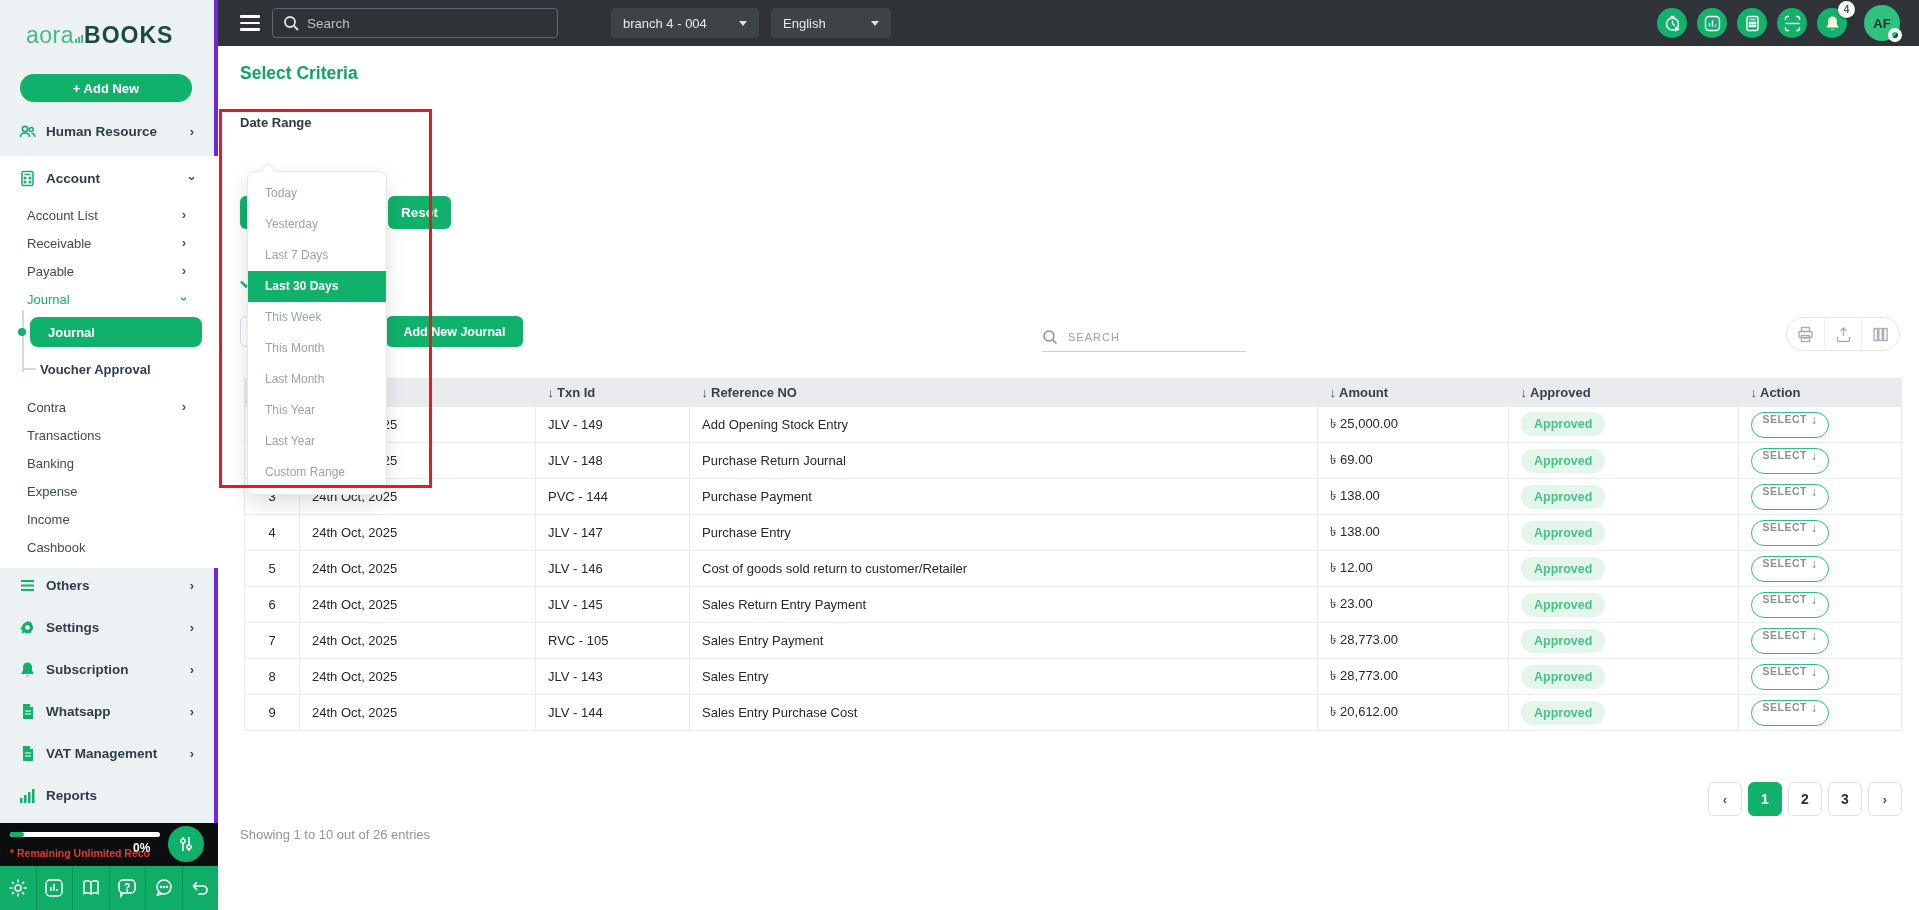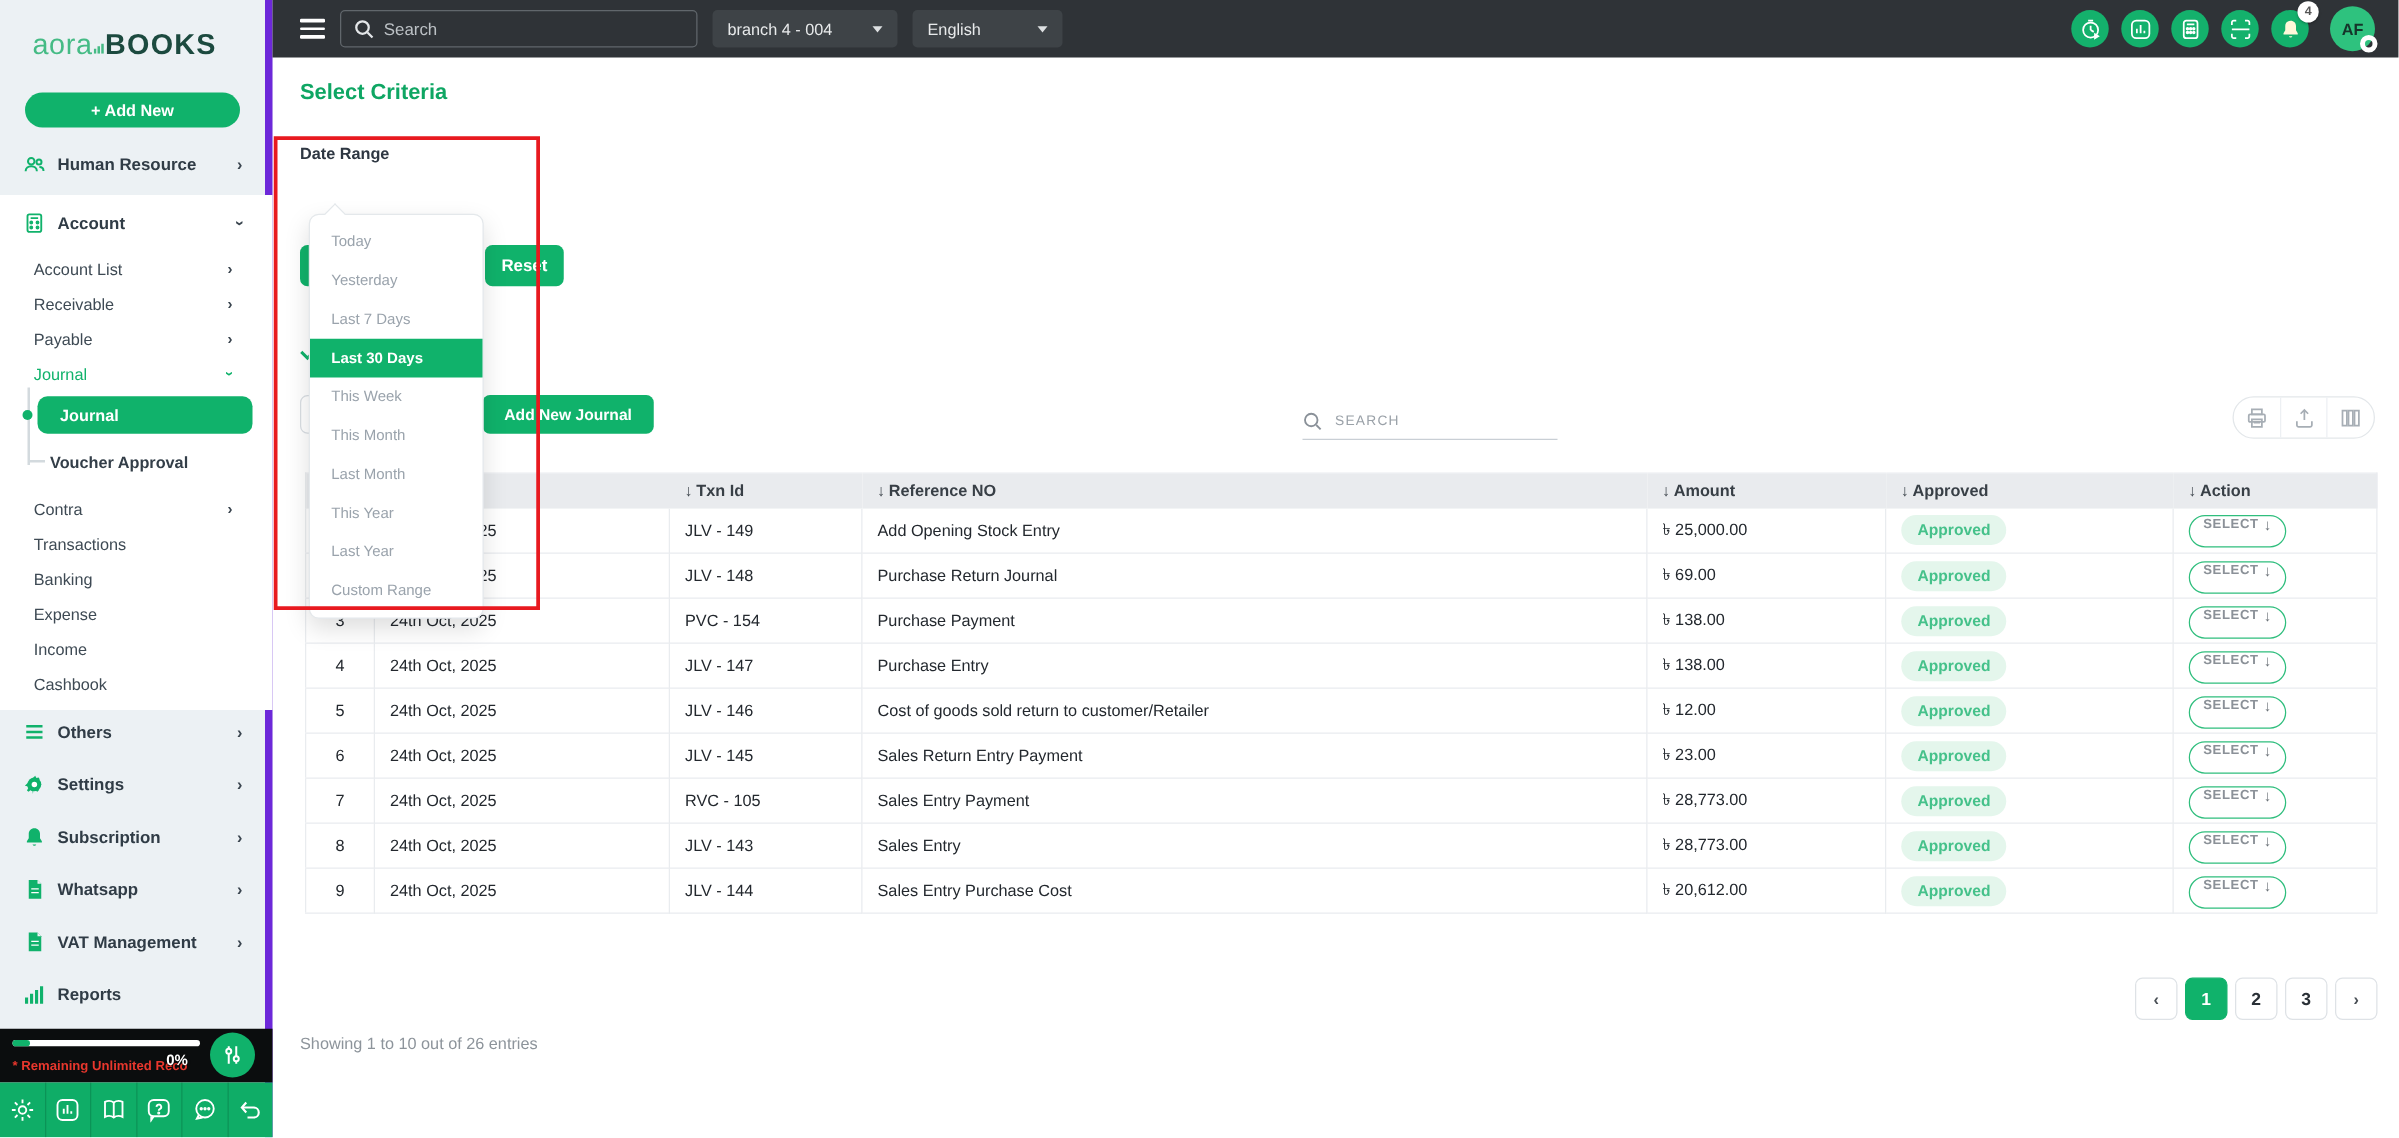--- a/index.html
+++ b/index.html
@@ -5,21 +5,21 @@
   :root{
     --green:#10B26B; --green-dark:#0FA863; --topbar:#2F3337; --red:#E8191F;
     --sidebar-bg:#ECF1F4; --line:#E9ECEF; --txt:#23282E;
   }
   *{margin:0;padding:0;box-sizing:border-box;font-family:"Liberation Sans",sans-serif;}
   body{background:#fff;}
   #root{position:relative;width:1919px;height:910px;background:#fff;overflow:hidden;}
   .abs{position:absolute;}
 
   
-  .sidebar{left:0;top:0;width:218px;height:910px;background:var(--sidebar-bg);border-right:6px solid #6d28d9;}
+  .sidebar{left:0;top:0;width:218px;height:910px;background:var(--sidebar-bg);border-right:4px solid #6d28d9;}
   .logo{left:26px;top:22px;font-size:23px;white-space:nowrap;}
   .logo .p1{color:#45BB85;font-weight:500;letter-spacing:.5px;}
   .logo .p2{color:#1C4A3F;font-weight:700;letter-spacing:1px;}
   .logo .bars{display:inline-block;margin:0 0 1px 1px;}
   .addnew{left:20px;top:74px;width:172px;height:28px;background:var(--green);border-radius:14px;color:#fff;
     font-size:13px;font-weight:700;display:flex;align-items:center;justify-content:center;border:none;cursor:pointer;}
   .whitepanel{left:0;top:156px;width:218px;height:412px;background:#fff;}
   .navrow{height:24px;display:flex;align-items:center;width:218px;}
   .navrow .nicon{position:absolute;left:19px;width:17px;height:17px;}
   .navrow .nlabel{position:absolute;left:46px;font-size:13.5px;font-weight:700;color:#303C46;}
@@ -46,21 +46,21 @@
   .iconbar .cell:last-child{border-right:none;}
 
   
   .topbar{left:218px;top:0;width:1701px;height:46px;background:var(--topbar);}
   .burger{left:22px;top:15px;width:20px;height:16px;cursor:pointer;}
   .burger div{height:2.5px;background:#fff;border-radius:1px;margin-bottom:4px;}
   .tsearch{left:54px;top:8px;width:286px;height:30px;border:1px solid #61676C;border-radius:4px;display:flex;align-items:center;padding:0 10px;}
   .tsearch input{flex:1;background:transparent;border:none;outline:none;color:#D6DADC;font-size:13.5px;margin-left:8px;}
   .tsearch input::placeholder{color:#BCC1C5;}
   .tselect{top:8px;height:30px;background:#3E4347;border-radius:4px;display:flex;align-items:center;
-    padding:0 12px;color:#E8EAEB;font-size:13px;cursor:pointer;justify-content:space-between;}
+    padding:0 12px;color:#E8EAEB;font-size:13px;cursor:pointer;justify-content:space-between;margin-left:41px;}
   .caret{width:0;height:0;border-left:4.5px solid transparent;border-right:4.5px solid transparent;border-top:5px solid #DDE0E2;margin-left:10px;}
   .cicon{top:8px;width:30px;height:30px;border-radius:50%;background:#14B16C;display:flex;align-items:center;justify-content:center;cursor:pointer;}
   .badge{left:1620px;top:1px;width:17px;height:17px;border-radius:50%;background:#fff;color:#555;font-size:10px;font-weight:700;
     display:flex;align-items:center;justify-content:center;box-shadow:0 1px 2px rgba(0,0,0,.3);}
   .avatar{left:1646px;top:5px;width:36px;height:36px;border-radius:50%;background:#2EC27E;color:#15352A;font-size:13px;font-weight:700;
     display:flex;align-items:center;justify-content:center;cursor:pointer;}
   .statusdot{left:1670px;top:28px;width:14px;height:14px;border-radius:50%;border:4px solid #fff;background:transparent;}
 
   
   .pagetitle{left:240px;top:63px;font-size:17.5px;font-weight:700;color:#0EA663;}
@@ -477,21 +477,21 @@
           <td>৳ 69.00</td>
           <td><span class="badge-approved">Approved</span></td>
           <td><button class="selectbtn">
               <span>SELECT</span>
               <span class="dn">↓</span>
             </button></td>
         </tr>
         <tr>
           <td>3</td>
           <td>24th Oct, 2025</td>
-          <td>PVC - 154</td>
+          <td>PVC - 144</td>
           <td>Purchase Payment</td>
           <td>৳ 138.00</td>
           <td><span class="badge-approved">Approved</span></td>
           <td><button class="selectbtn">
               <span>SELECT</span>
               <span class="dn">↓</span>
             </button></td>
         </tr>
         <tr>
           <td>4</td>

